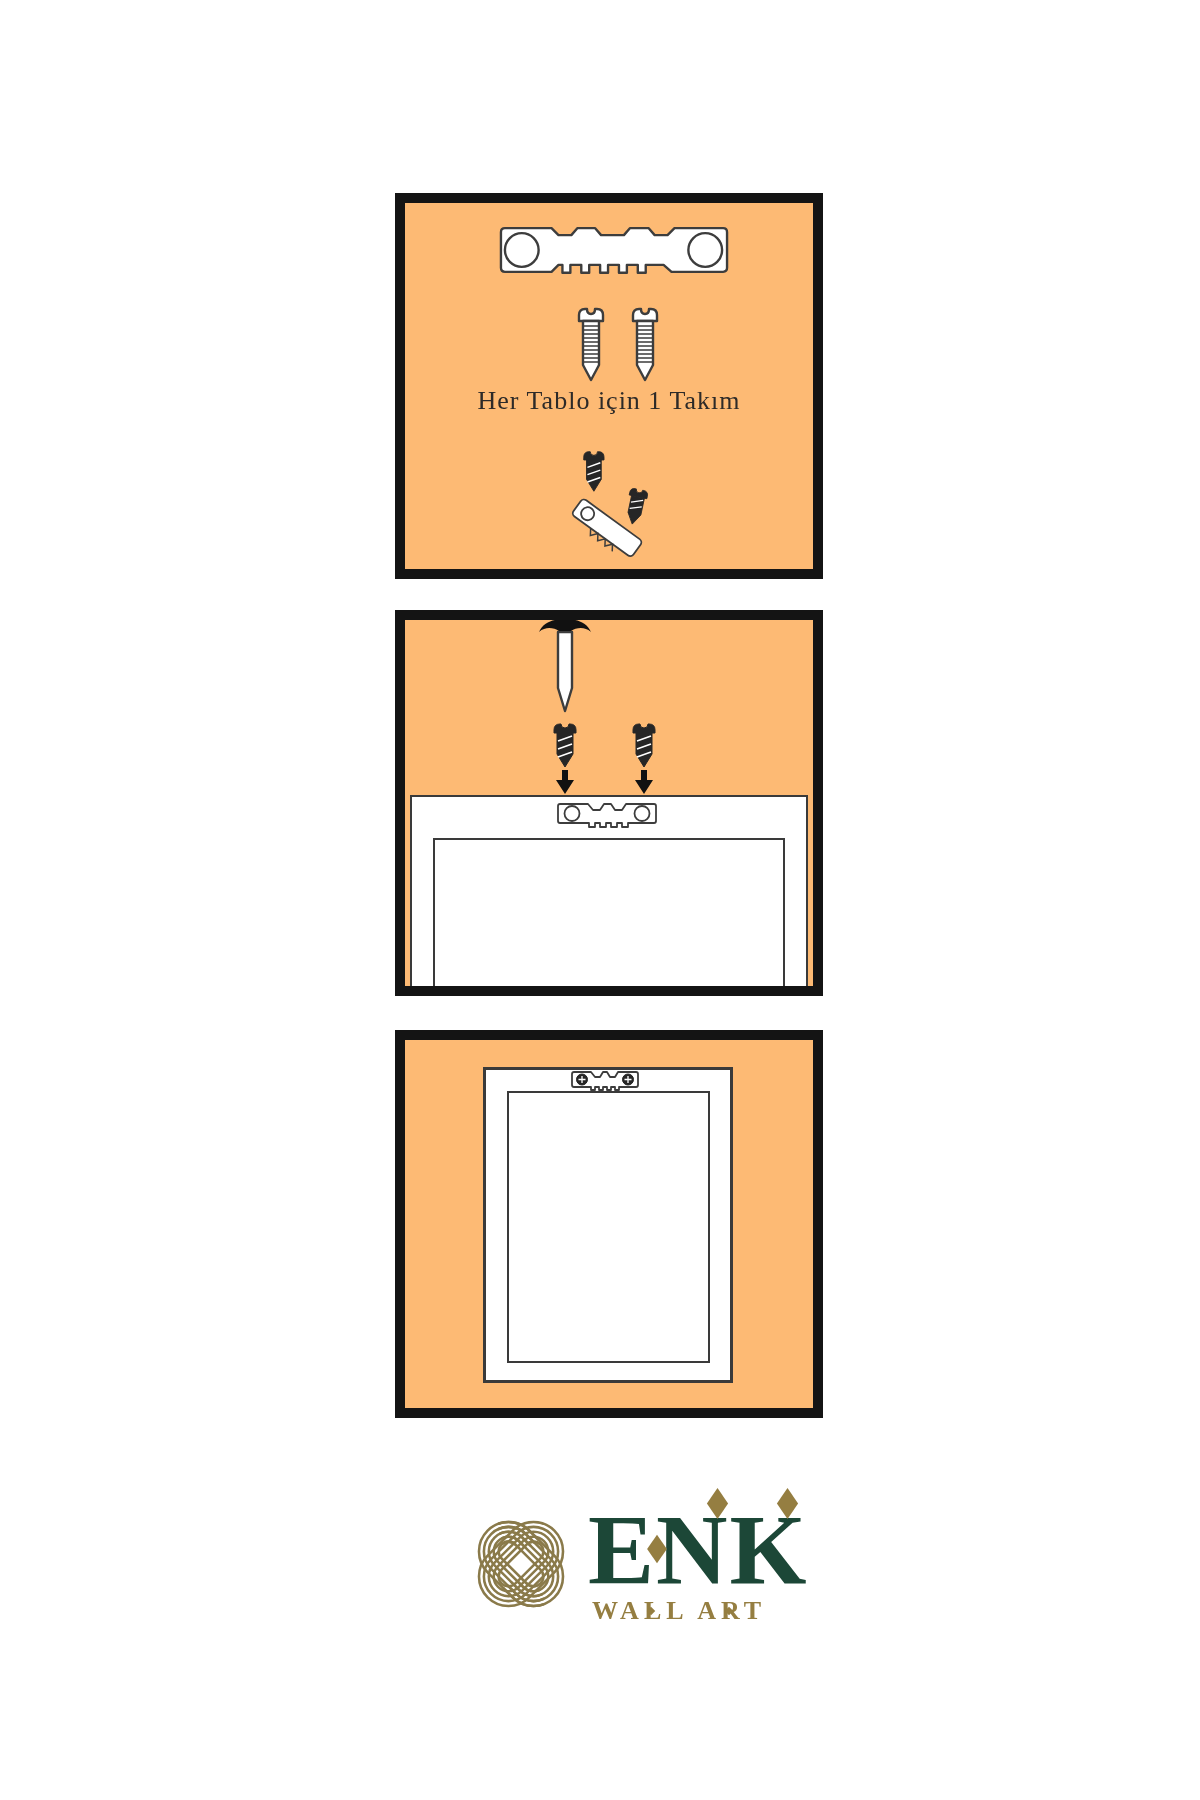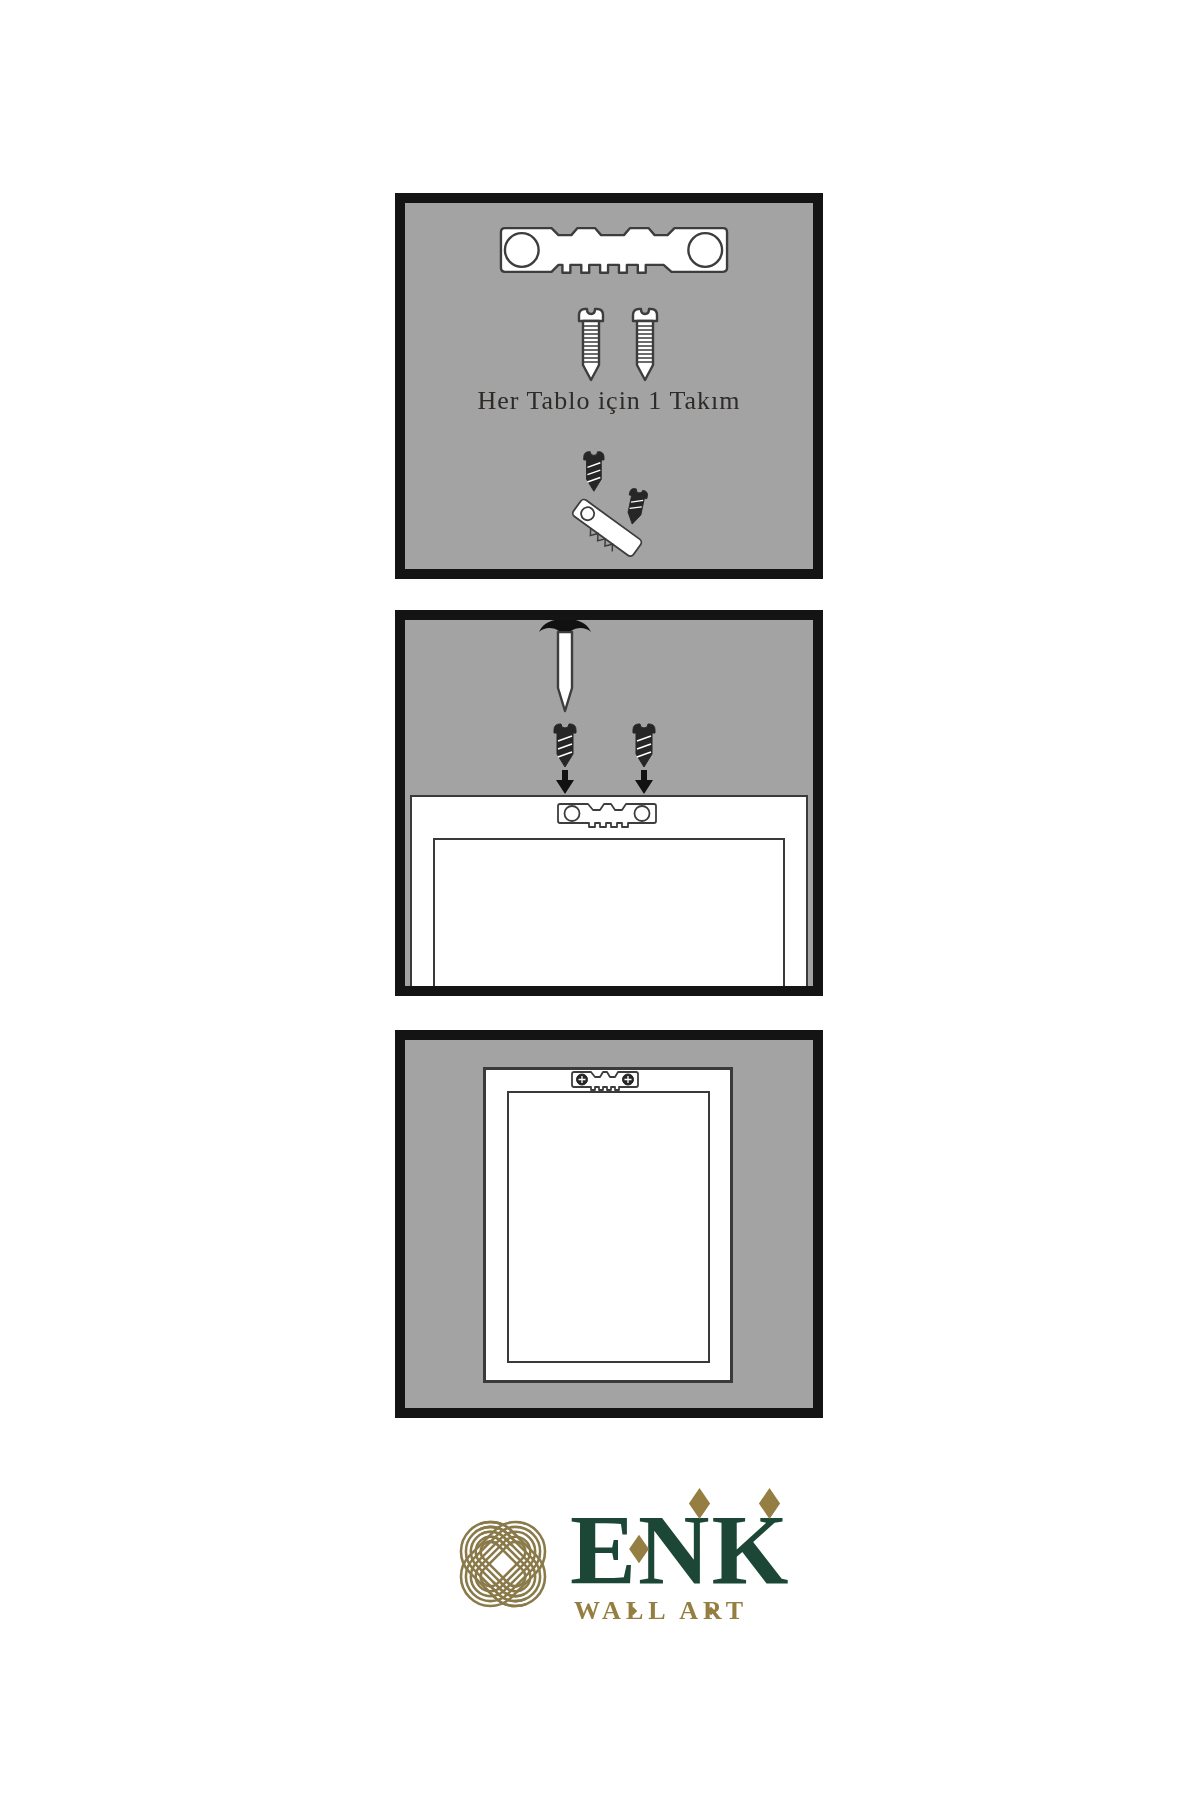--- a/index.html
+++ b/index.html
@@ -10,21 +10,21 @@
     --brand-gold:#957e41;
     --knot-gold:#8a7a4a;
     --caption:#2d2a28;
     --page-bg:#ffffff;
   }
   html,body{margin:0;padding:0;}
   body{background:var(--page-bg);font-family:"Liberation Serif",serif;}
   .canvas{position:relative;width:1200px;height:1800px;background:var(--page-bg);overflow:hidden;}
 
   .panel{position:absolute;left:395px;width:428px;border:10px solid var(--panel-border);
-         background:#a3a3a3;box-sizing:border-box;}
+         background:#fdba74;box-sizing:border-box;}
   #panel1{top:193px;height:386px;}
   #panel2{top:610px;height:386px;}
   #panel3{top:1030px;height:388px;}
   .panel-inner{position:relative;width:100%;height:100%;overflow:hidden;}
 
   .abs{position:absolute;}
 
   .caption{position:absolute;left:0;right:0;top:183px;text-align:center;
            font-size:26px;letter-spacing:1px;color:var(--caption);white-space:nowrap;}
 
@@ -34,21 +34,21 @@
   .thin{fill:none;stroke:var(--line-art);stroke-width:1.5;}
   .darkfill{fill:var(--dark-metal);stroke:var(--dark-metal);stroke-width:1;stroke-linejoin:round;}
   .whitehatch{stroke:#ffffff;stroke-width:1.6;fill:none;}
   .crossslot{stroke:#ffffff;stroke-width:1.3;fill:none;}
 
   
   .frame-rect{position:absolute;box-sizing:border-box;border:2px solid #3a3a3a;background:#fff;}
   .no-bottom{border-bottom:none;}
 
   
-  #logo{position:absolute;left:438px;top:1496px;width:360px;height:150px;}
+  #logo{position:absolute;left:456px;top:1496px;width:360px;height:150px;}
   .knot-stroke rect{fill:none;stroke:var(--knot-gold);stroke-width:2.6;}
   #enk-word{position:absolute;left:132px;top:8px;width:230px;height:96px;
             font-weight:700;font-size:99px;line-height:92px;color:var(--brand-green);
             letter-spacing:2px;white-space:nowrap;}
   .diamond{position:absolute;background:var(--brand-gold);transform:scaleY(1.45) rotate(45deg);}
   #wallart{position:absolute;left:136px;top:100px;width:220px;
            font-size:26px;font-weight:700;letter-spacing:5px;color:var(--brand-gold);white-space:nowrap;}
   .mini-diamond{position:absolute;width:6px;height:6px;background:var(--brand-gold);
                 transform:rotate(45deg);}
 </style>

